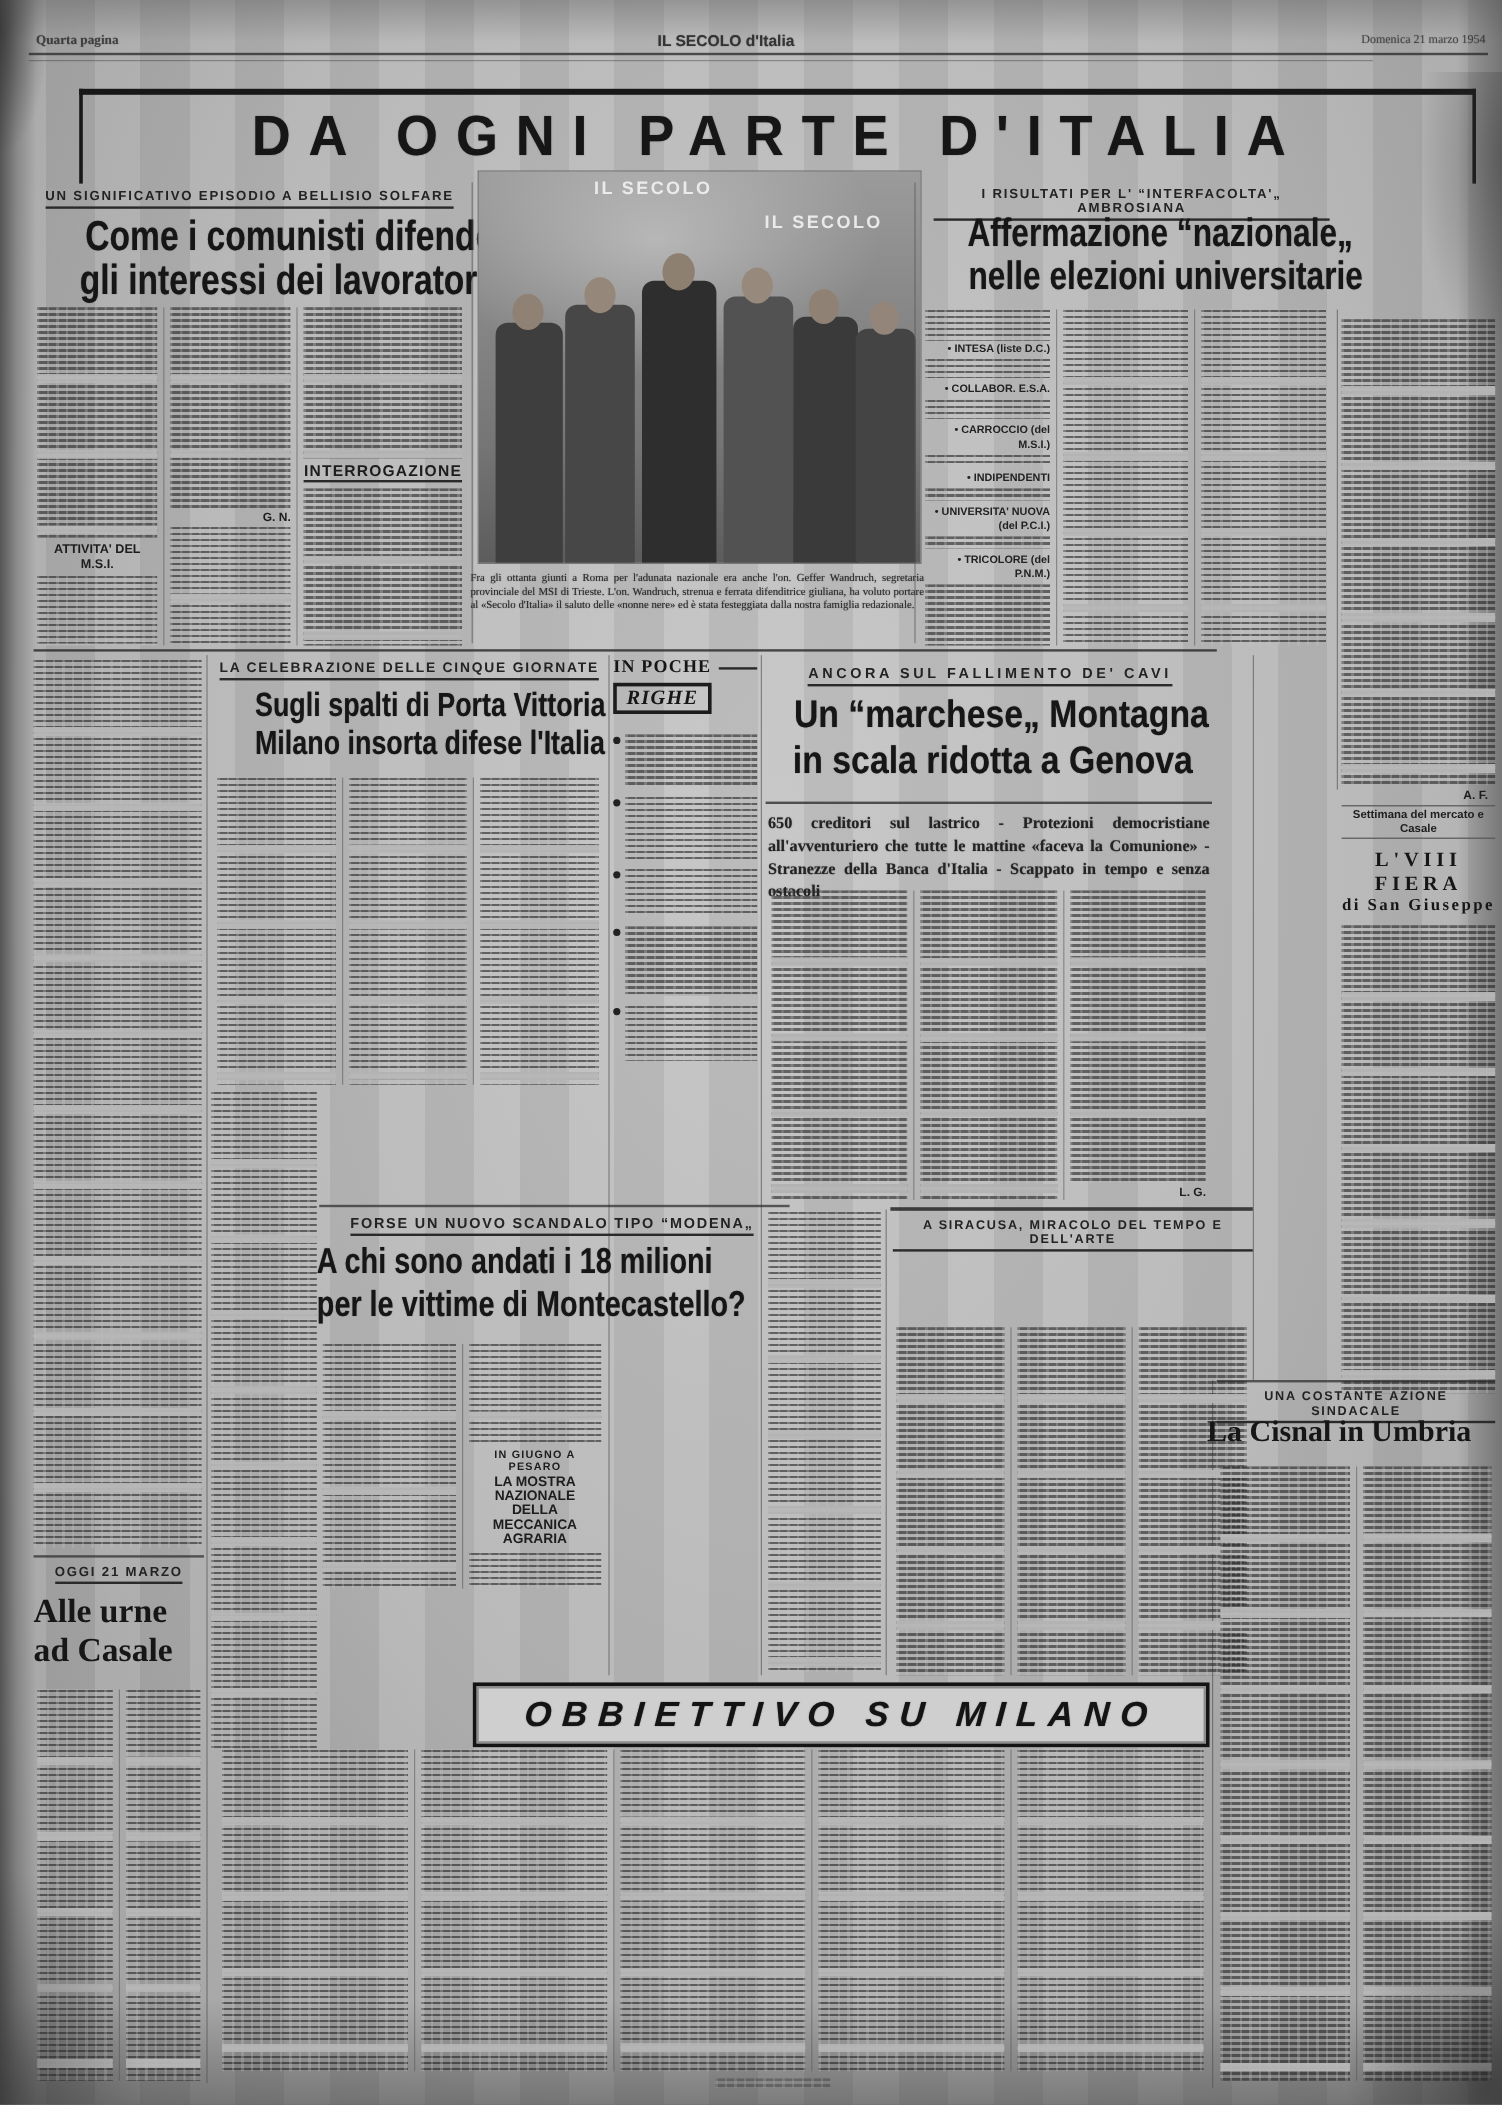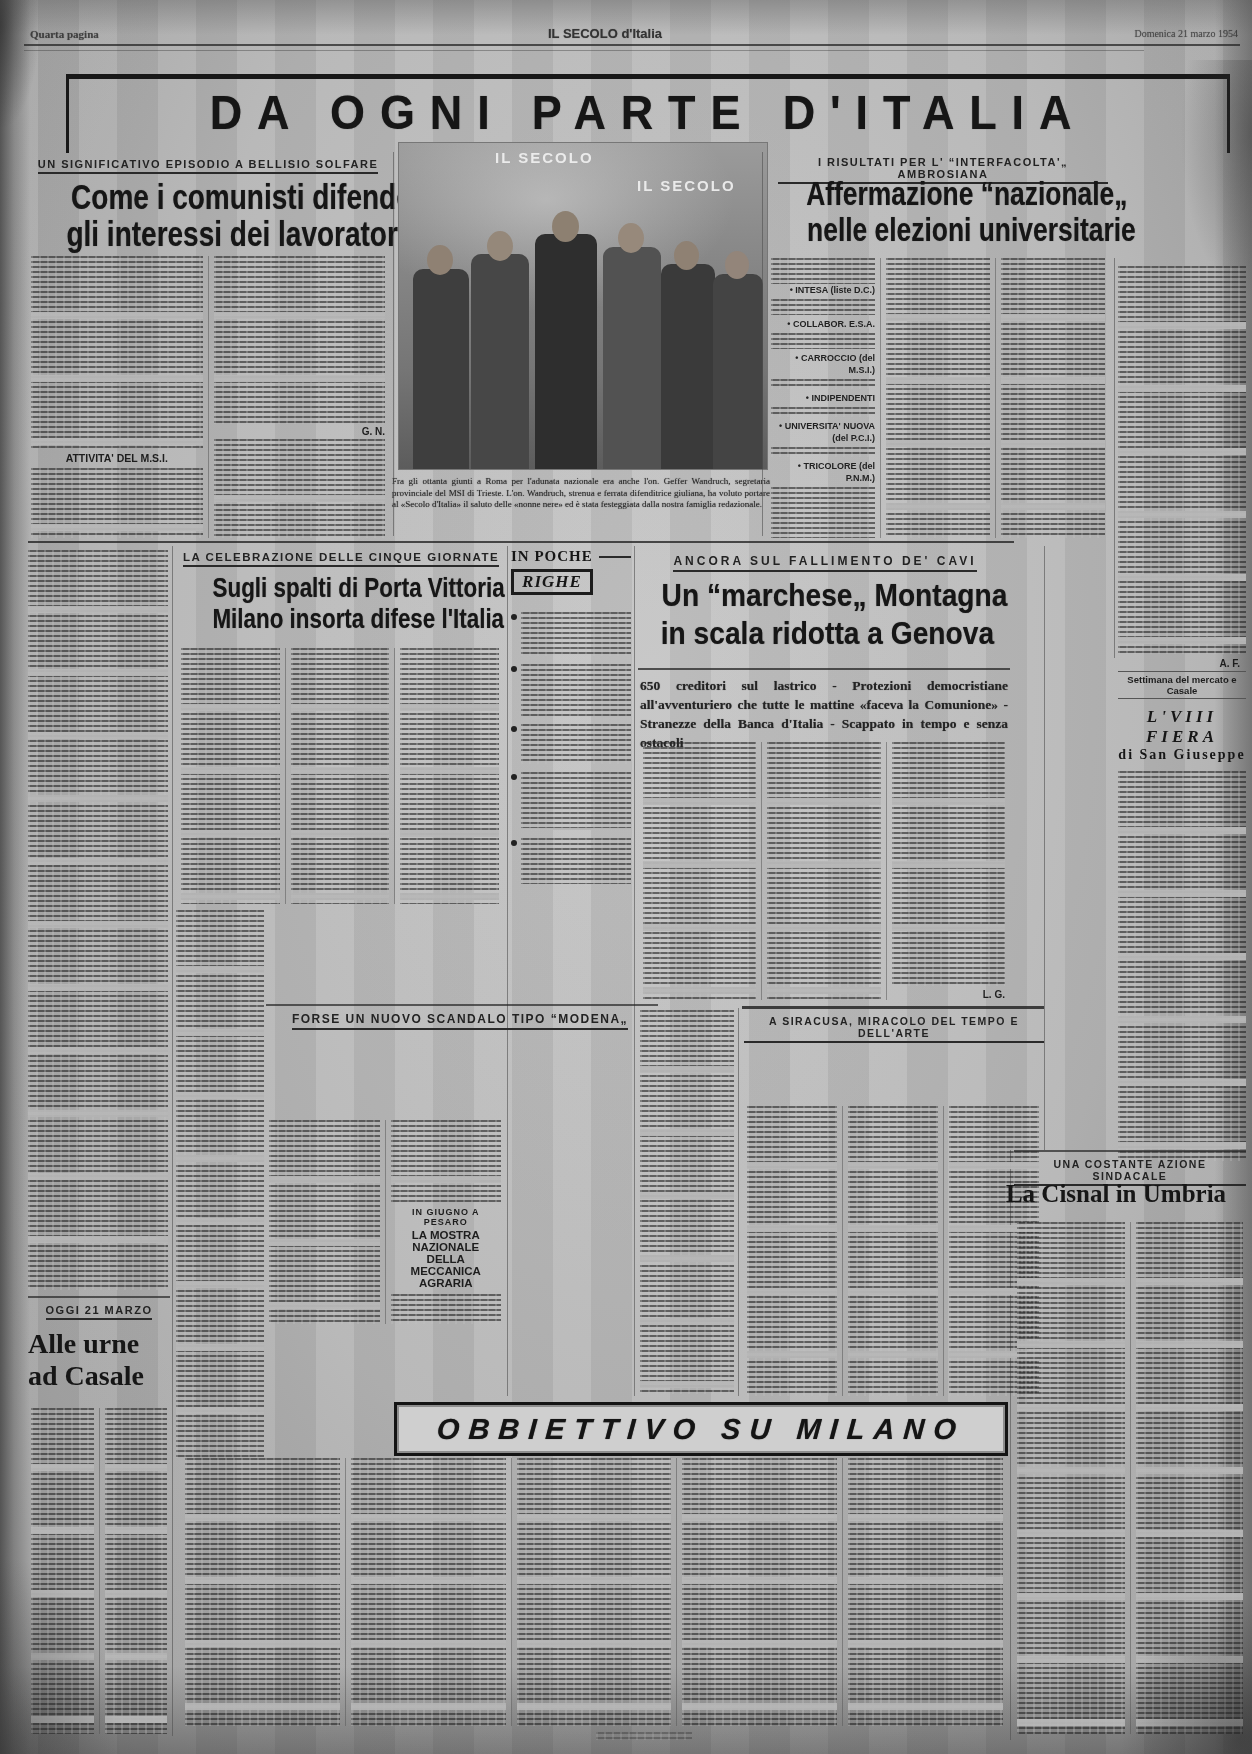--- a/index.html
+++ b/index.html
@@ -70,20 +70,25 @@
     <div class="col">
       <div class="tx" style="height:192px;"></div>
       <div class="subh" style="font-size:10.5px;margin:4px 0;">ATTIVITA' DEL M.S.I.</div>
       <div class="tx" style="flex:1;"></div>
     </div>
     <div class="col">
       <div class="tx" style="height:168px;"></div>
       <div class="sig" style="margin:2px 0;">G. N.</div>
       <div class="tx" style="flex:1;"></div>
     </div>
+    <div class="col">
+      <div class="tx" style="height:126px;"></div>
+      <div class="subh" style="font-size:13px;letter-spacing:1px;border-bottom:2px solid #2a2a2a;margin:3px 0 5px;">INTERROGAZIONE</div>
+      <div class="tx" style="flex:1;"></div>
+    </div>
   </div>
 
   <div class="abs" style="left:398px;top:142px;width:368px;height:326px;border:1px solid #777;overflow:hidden;
               background:linear-gradient(180deg,#9b9b9b 0%,#8a8a8a 30%,#757575 70%,#5c5c5c 100%);">
     <div class="abs" style="left:0;top:0;width:100%;height:58%;
          background:radial-gradient(ellipse at 40% 30%,rgba(220,220,220,.5),rgba(150,150,150,0) 60%);"></div>
     <div class="wm" style="left:96px;top:6px;font-size:15px;">IL SECOLO</div>
     <div class="wm" style="left:238px;top:34px;font-size:15px;">IL SECOLO</div>
     <div class="person" style="left:14px;width:56px;height:200px;background:#3e3e3e;"></div>
     <div class="head" style="left:28px;top:102px;width:26px;height:30px;background:#8f8173;"></div>
@@ -129,21 +134,21 @@
     <div class="col">
         <div class="tx" style="flex:1;"></div>
       </div>
   </div>
 
   <div class="abs" style="left:1118px;top:266px;width:128px;">
     <div class="tx" style="height:388px;"></div>
     <div class="sig" style="margin:4px 6px 2px 0;">A. F.</div>
     <div class="subh" style="font-size:9.5px;border-top:1px solid #555;border-bottom:1px solid #555;padding:2px 0;">Settimana del mercato e Casale</div>
     <div class="serifhl" style="text-align:center;margin-top:8px;">
-      <div style="font-size:17px;letter-spacing:4px;font-style:italic;">L'VIII FIERA</div>
+      <div style="font-size:17px;letter-spacing:4px;">L'VIII FIERA</div>
       <div style="font-size:14px;letter-spacing:2px;">di San Giuseppe</div>
     </div>
     <div class="tx" style="height:390px;margin-top:8px;"></div>
   </div>
 
   <div class="abs vline" style="left:393px;top:152px;height:384px;"></div>
   <div class="abs vline" style="left:762px;top:152px;height:384px;"></div>
   <div class="abs vline" style="left:1114px;top:258px;height:400px;"></div>
   <div class="abs vline" style="left:172px;top:546px;height:1190px;"></div>
   <div class="abs vline" style="left:507px;top:546px;height:850px;"></div>
@@ -228,20 +233,24 @@
       <div class="tx" style="flex:1;"></div>
       <div class="sig" style="margin-top:3px;">L. G.</div>
     </div>
   </div>
   <div class="abs tx" style="left:640px;top:1010px;width:94px;height:384px;"></div>
 
   <div class="abs hline" style="left:266px;top:1004px;width:392px;height:2px;opacity:.7;"></div>
   <div class="abs kicker" style="left:280px;top:1012px;width:360px;font-size:12px;">
     <span class="u">FORSE UN NUOVO SCANDALO TIPO “MODENA„</span>
   </div>
+  <div class="abs hl" style="left:264px;top:1034px;width:396px;font-size:30px;line-height:36px;text-align:left;">
+    <span class="cond" style="transform-origin:left;">A chi sono andati i 18 milioni</span><br>
+    <span class="cond" style="transform-origin:left;">per le vittime di Montecastello?</span>
+  </div>
   <div class="abs colwrap" style="left:264px;top:1120px;width:242px;height:204px;">
     <div class="col">
         <div class="tx" style="flex:1;"></div>
       </div>
     <div class="col">
       <div class="tx" style="height:82px;"></div>
       <div class="subh" style="font-size:9px;margin-top:5px;letter-spacing:1px;">IN GIUGNO A PESARO</div>
       <div class="subh" style="margin:2px 0 5px;">
         <div style="font-size:11.5px;">LA MOSTRA NAZIONALE</div>
         <div style="font-size:11.5px;">DELLA MECCANICA AGRARIA</div>

